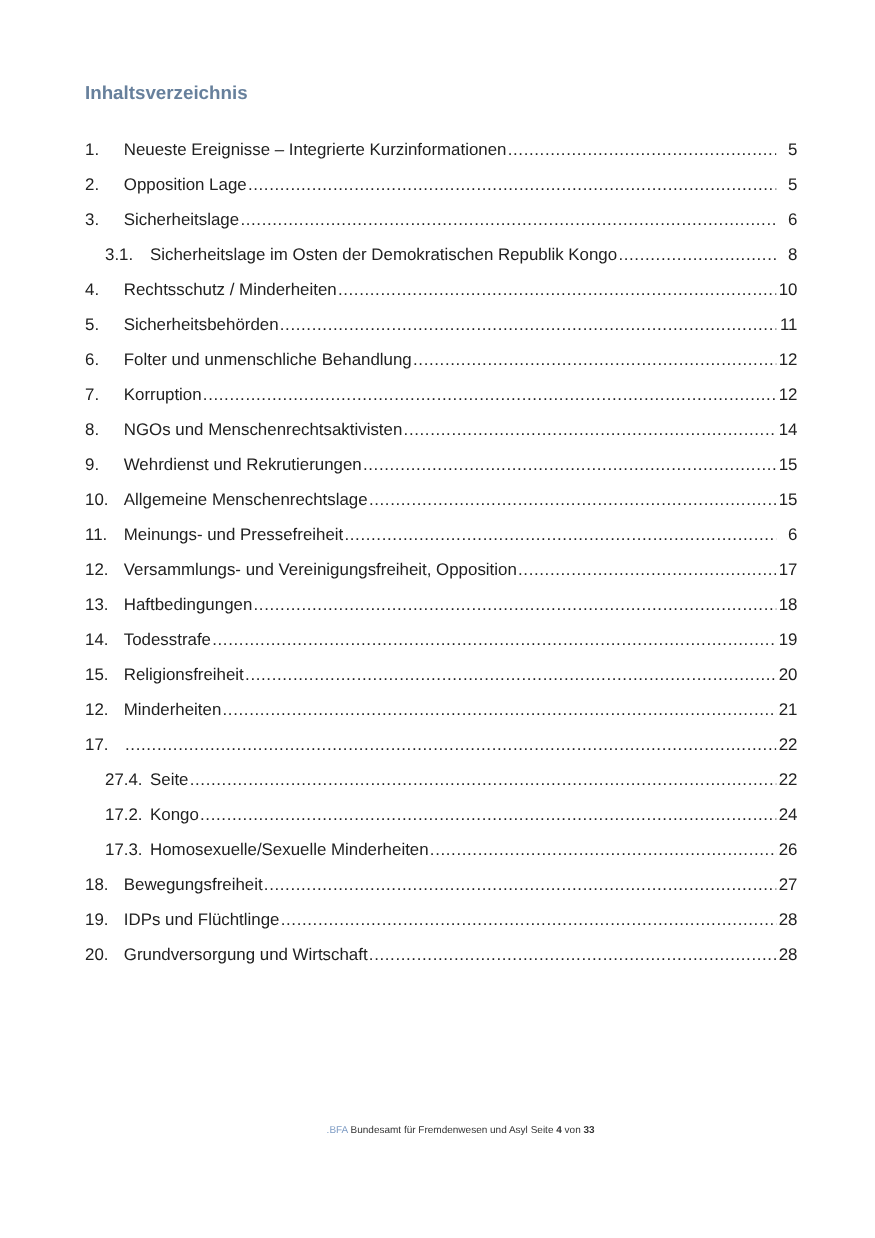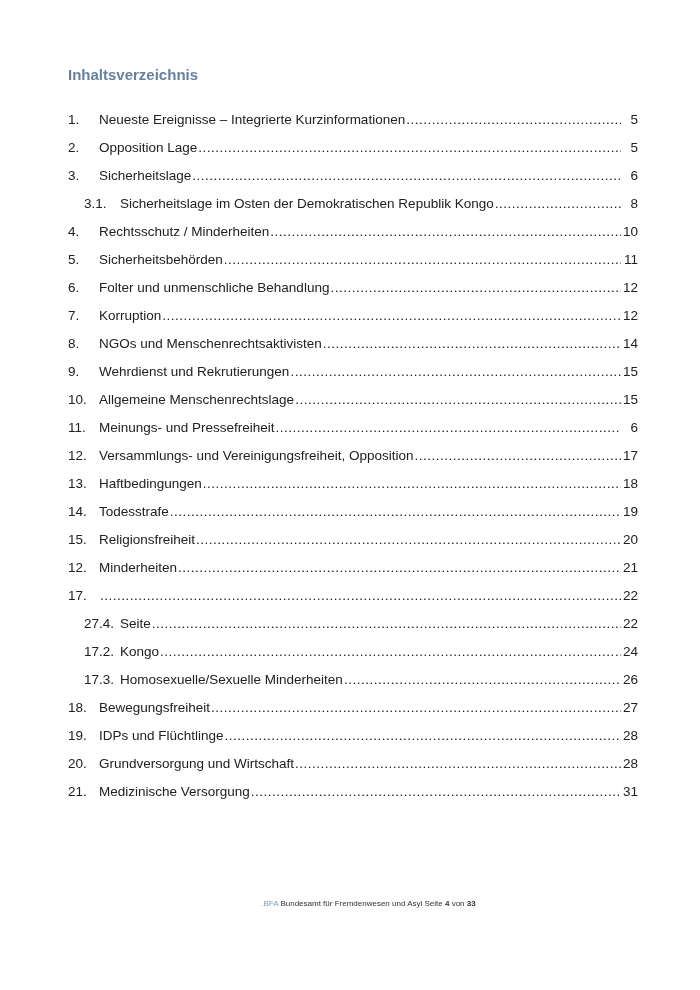--- a/index.html
+++ b/index.html
@@ -224,21 +224,15 @@
     <span class="title">IDPs und Flüchtlinge</span>
     <span class="leader"></span>
     <span class="pagenum">28</span>
   </div>
       <div class="toc-row">
     <span class="num">20.</span>
     <span class="title">Grundversorgung und Wirtschaft</span>
     <span class="leader"></span>
     <span class="pagenum">28</span>
   </div>
-      <div class="toc-row">
-    <span class="num">21.</span>
-    <span class="title">Medizinische Versorgung</span>
-    <span class="leader"></span>
-    <span class="pagenum">31</span>
-  </div>
     </div>
   <div class="footer"><span class="bfa" style="color: rgb(126, 156, 196);">.BFA</span> <span>Bundesamt für Fremdenwesen und Asyl</span> <span>Seite</span> <b>4</b> <span>von</span> <b>33</b></div>
 </div>
 
 </body></html>

